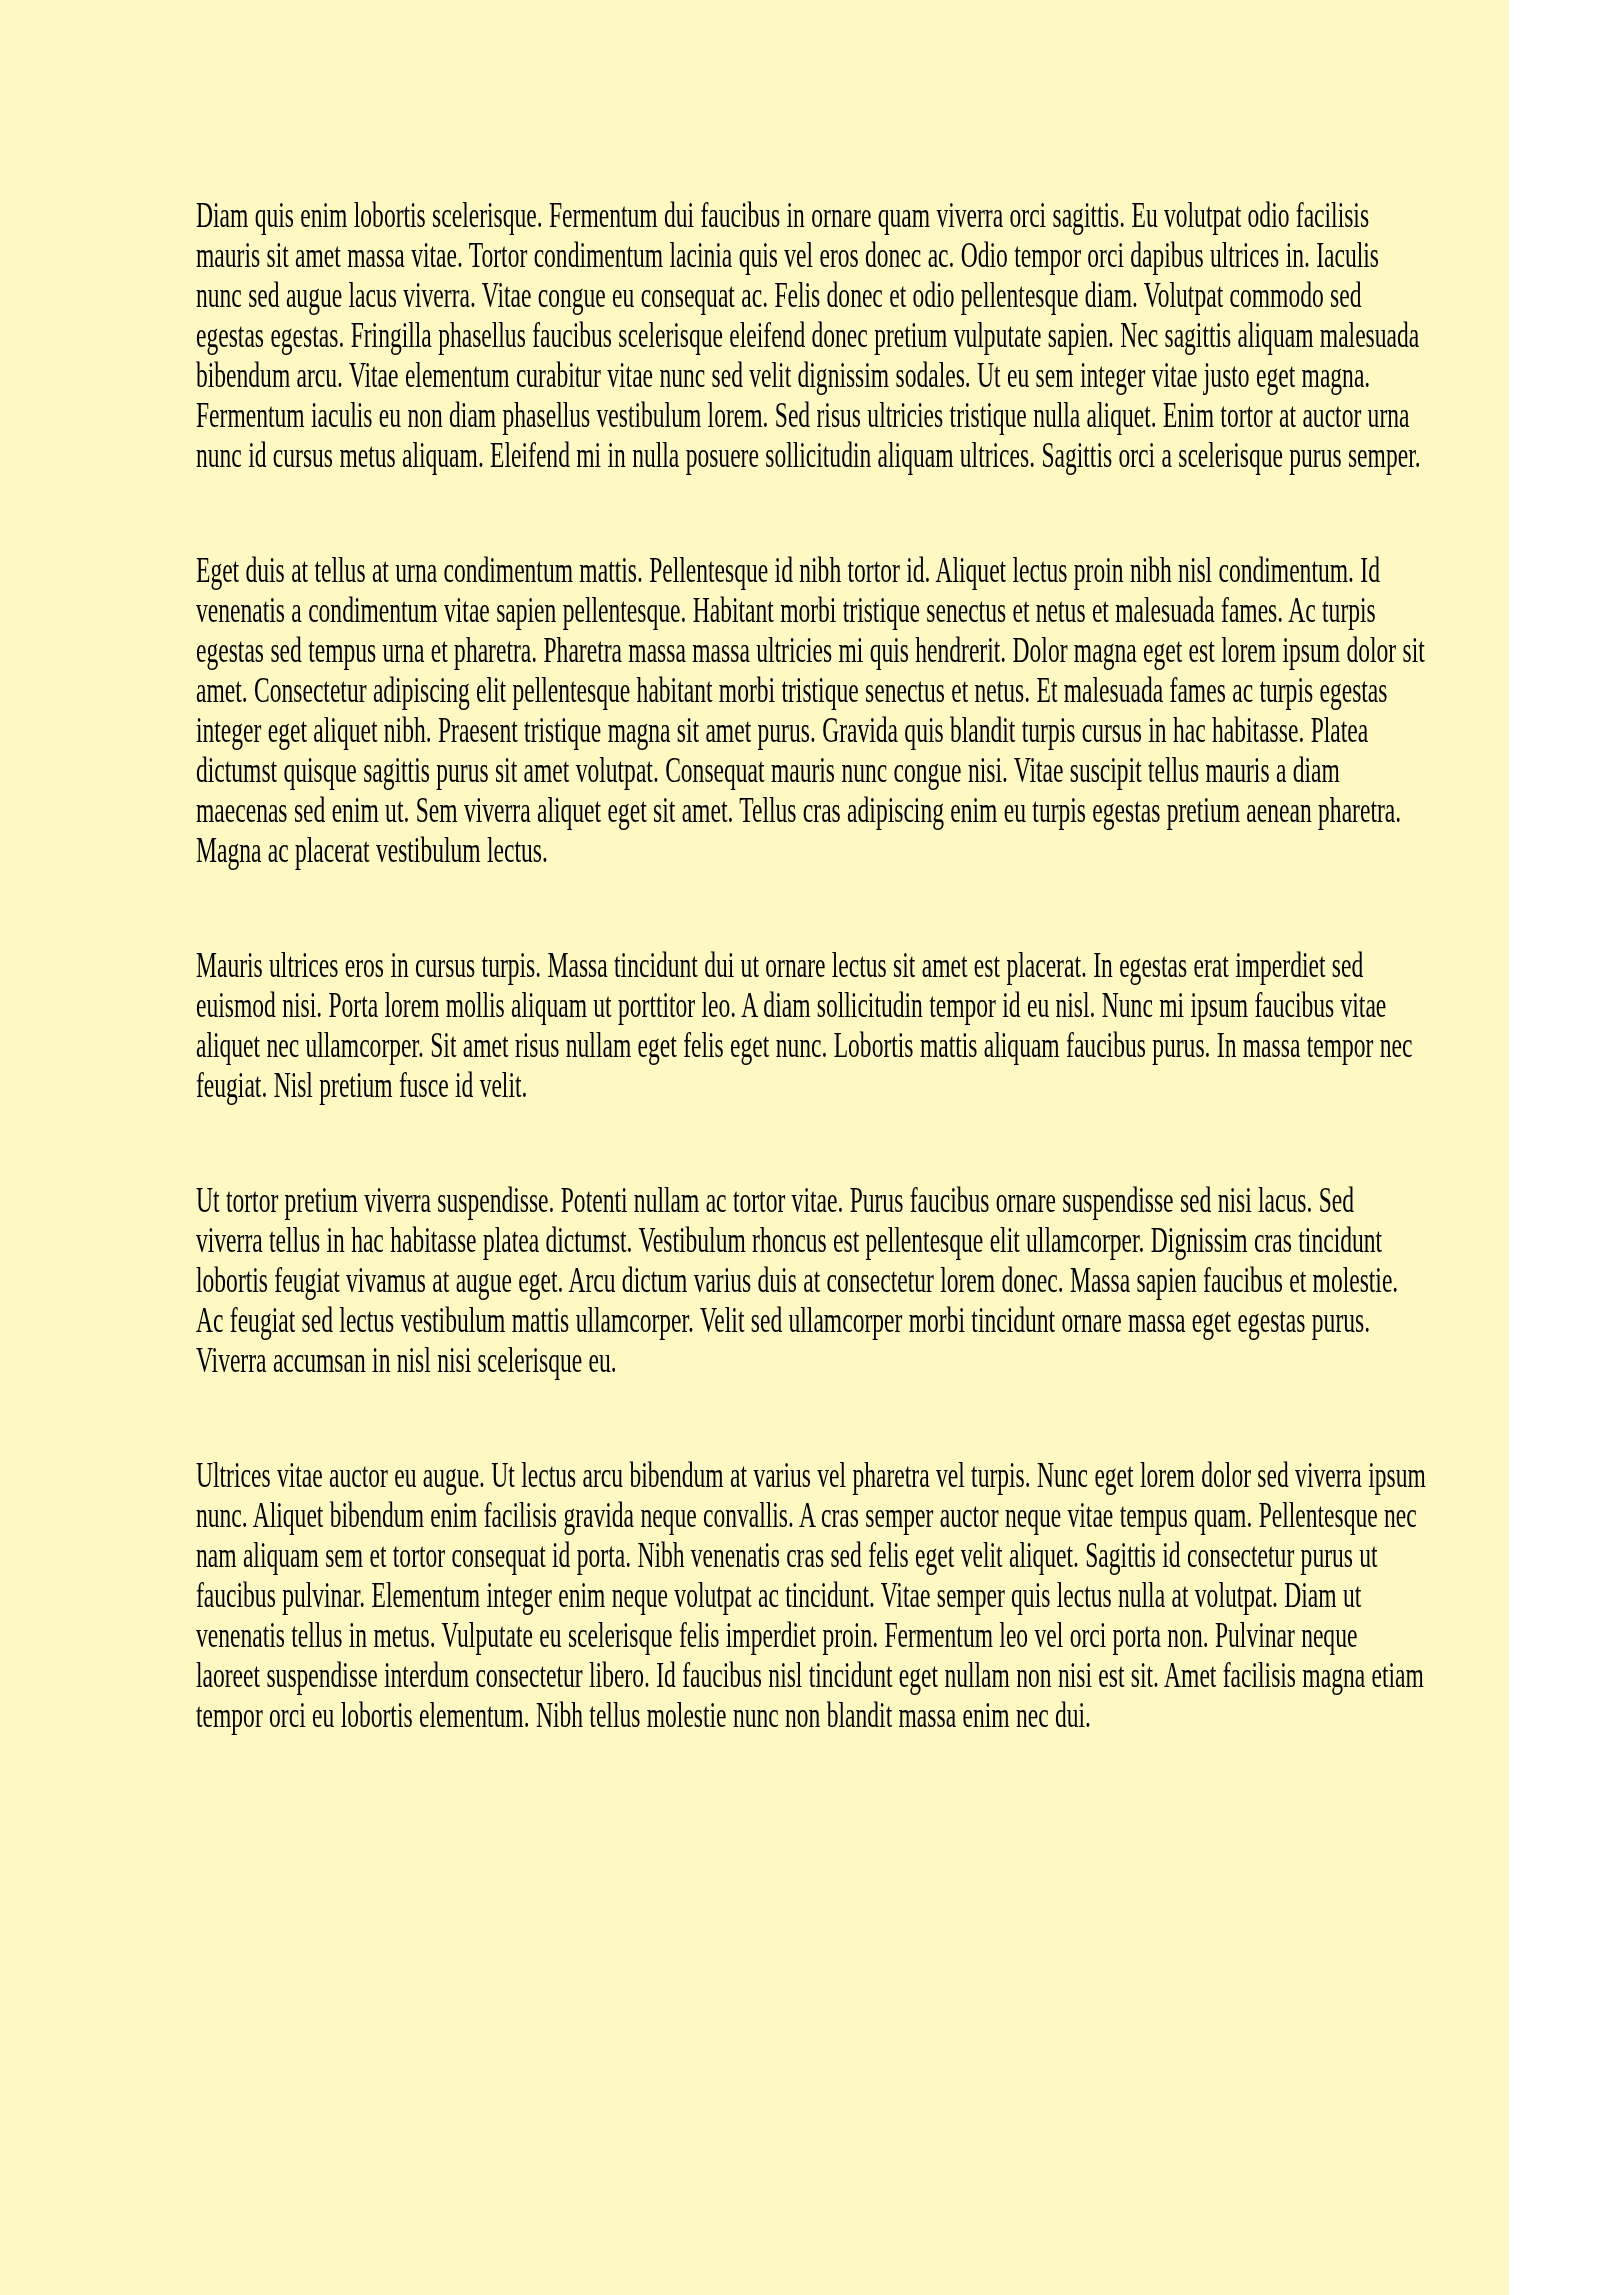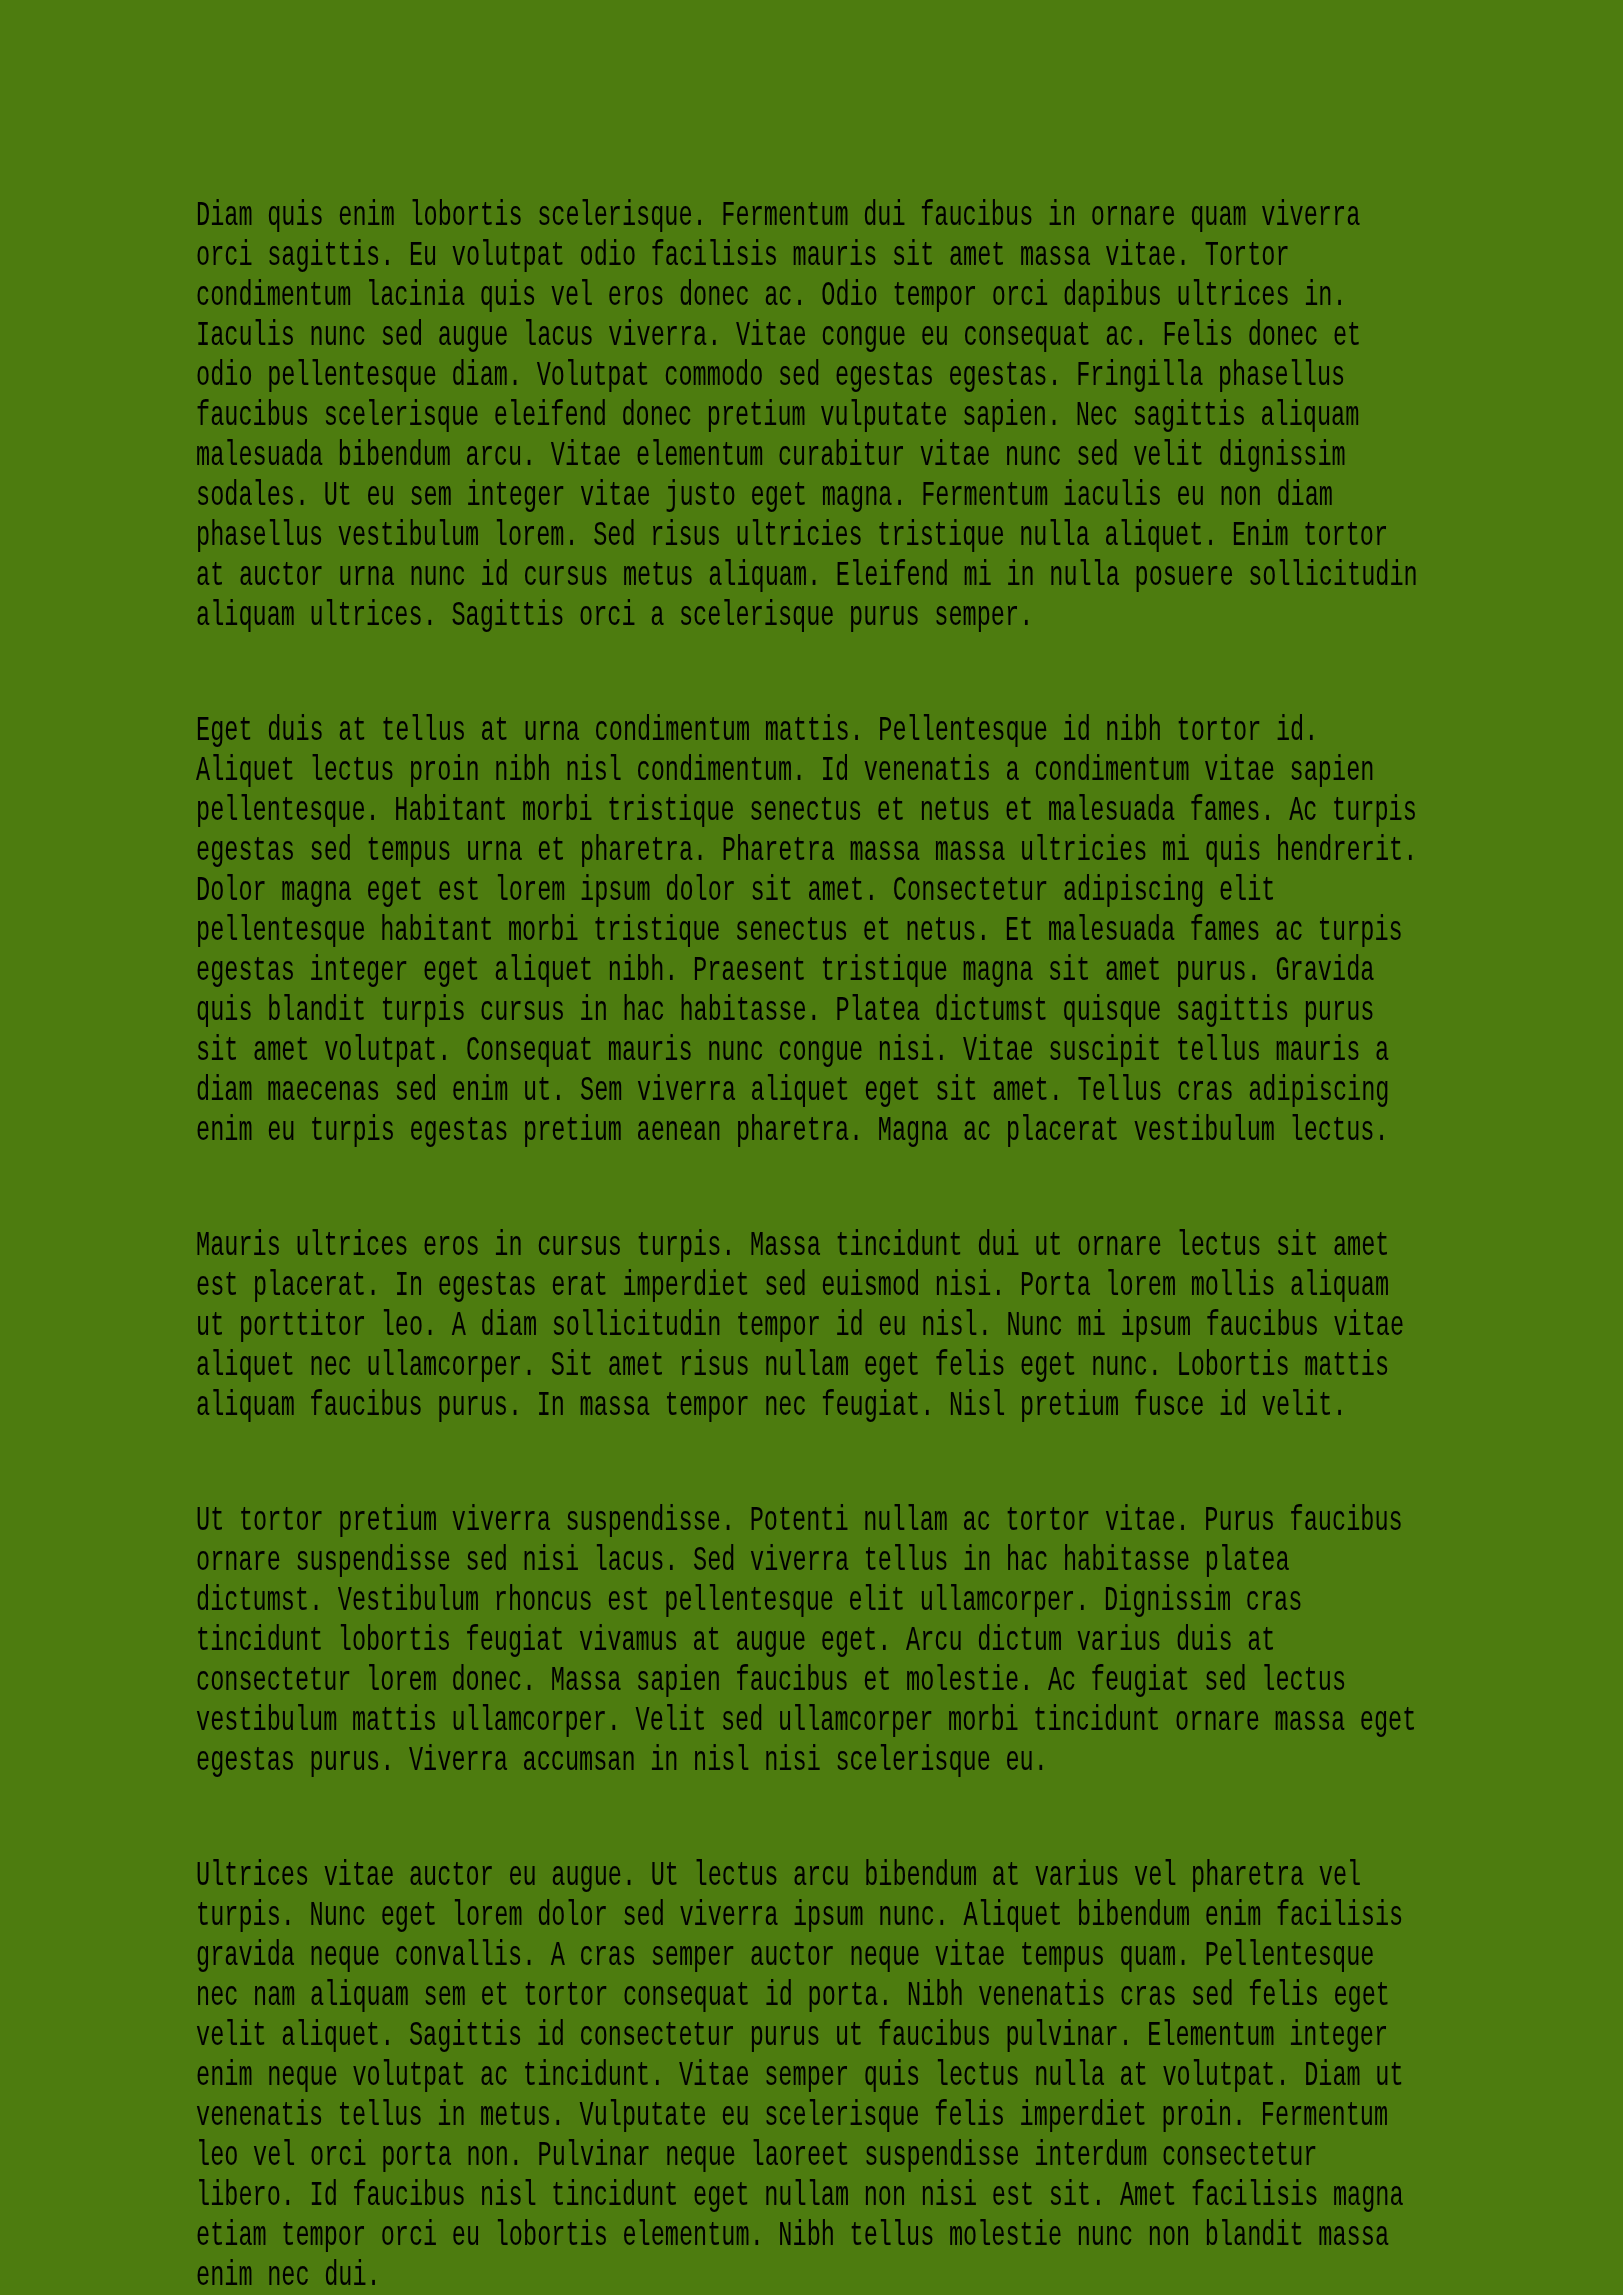--- a/index.html
+++ b/index.html
@@ -2,25 +2,25 @@
 <html style="font-size:10.5px"><head>
 <meta charset="utf-8">
 <style>
   html, body {
     margin: 0;
     padding: 0;
     background: #ffffff;
   }
   .page {
     position: relative;
-    width: 1623px;
+    width: 1509px;
     height: 2295px;
-    background: #4d7c0f;
+    background: #fef9c3;
     overflow: hidden;
-    font-family: Liberation Mono, monospace;
+    font-family: Liberation Serif, serif;
   }
   
   .text-block {
     position: absolute;
     left: 196px;
     top: 196px;
     width: 1829px;              
     transform: scaleX(0.673);   
     transform-origin: 0 0;
     font-size: 35px;

